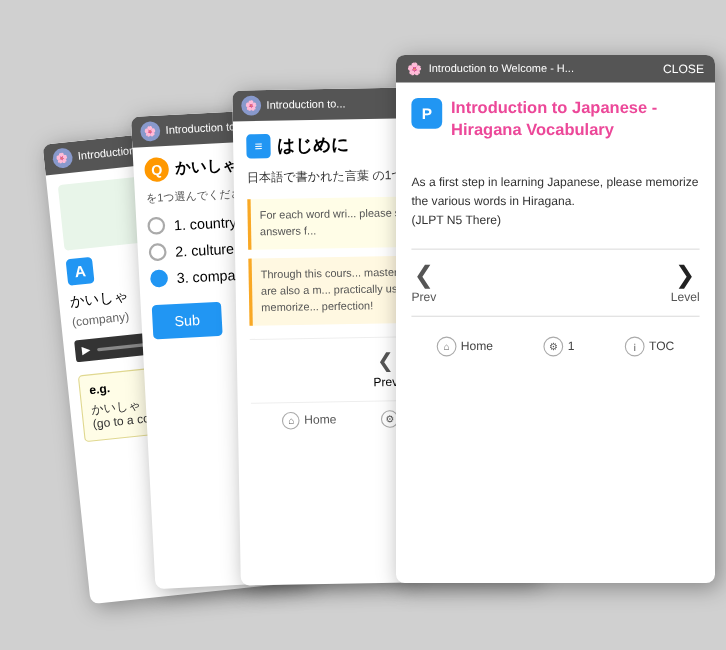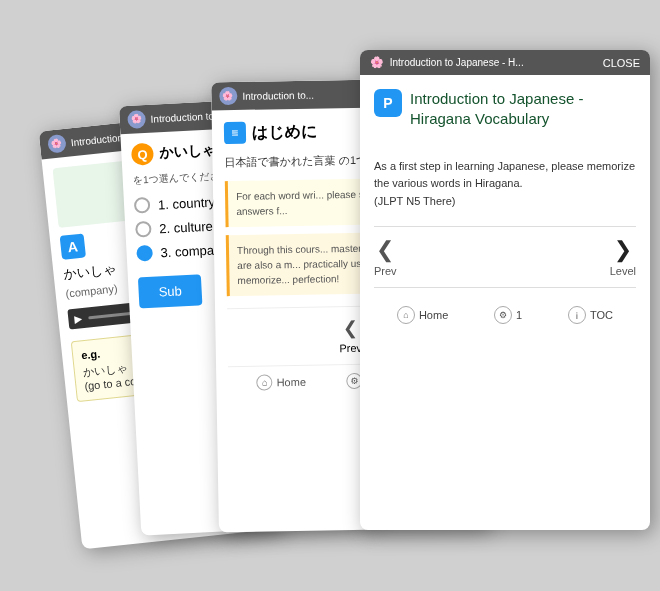--- a/index.html
+++ b/index.html
@@ -354,22 +354,22 @@
       border-radius: 6px;
       display: flex;
       align-items: center;
       justify-content: center;
       font-size: 14px;
       font-weight: bold;
       flex-shrink: 0;
     }
     .card4-main-title {
       font-size: 15px;
-      font-weight: normal;
-      color: #14532d;
+      font-weight: bold;
+      color: #ec4899;
       line-height: 1.3;
     }
     .card4-desc {
       font-size: 11px;
       color: #333;
       line-height: 1.6;
       margin-bottom: 16px;
     }
     .card4-nav {
       display: flex;
@@ -519,21 +519,21 @@
         <div class="bottom-icon">ℹ</div>
         <span>TOC</span>
       </div>
     </div>
   </div>
 </div>
 
 <div class="card card4">
   <div class="card4-header">
     <div class="icon-circle">🌸</div>
-    <span class="title-text">Introduction to Japanese - H...</span>
+    <span class="title-text">Introduction to Welcome - H...</span>
     <span class="close-btn">CLOSE</span>
   </div>
   <div class="card4-body">
     <div class="card4-section-header">
       <div class="p-icon">P</div>
       <div class="card4-main-title">Introduction to Japanese - Hiragana Vocabulary</div>
     </div>
     <div class="card4-desc">
       <br>
       <span>As a first step in learning Japanese, please memorize the various words in Hiragana.</span><br>

